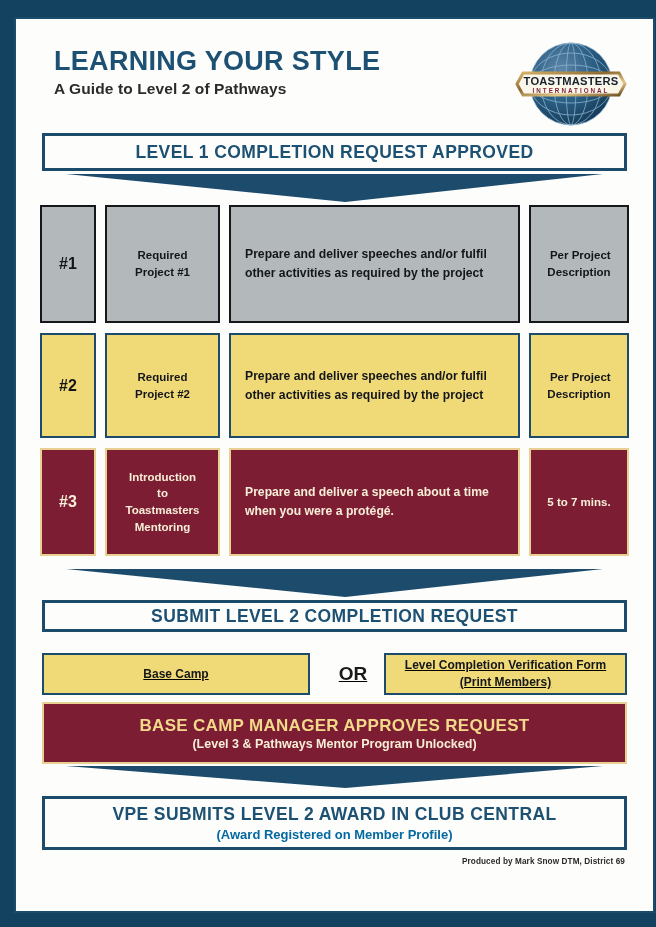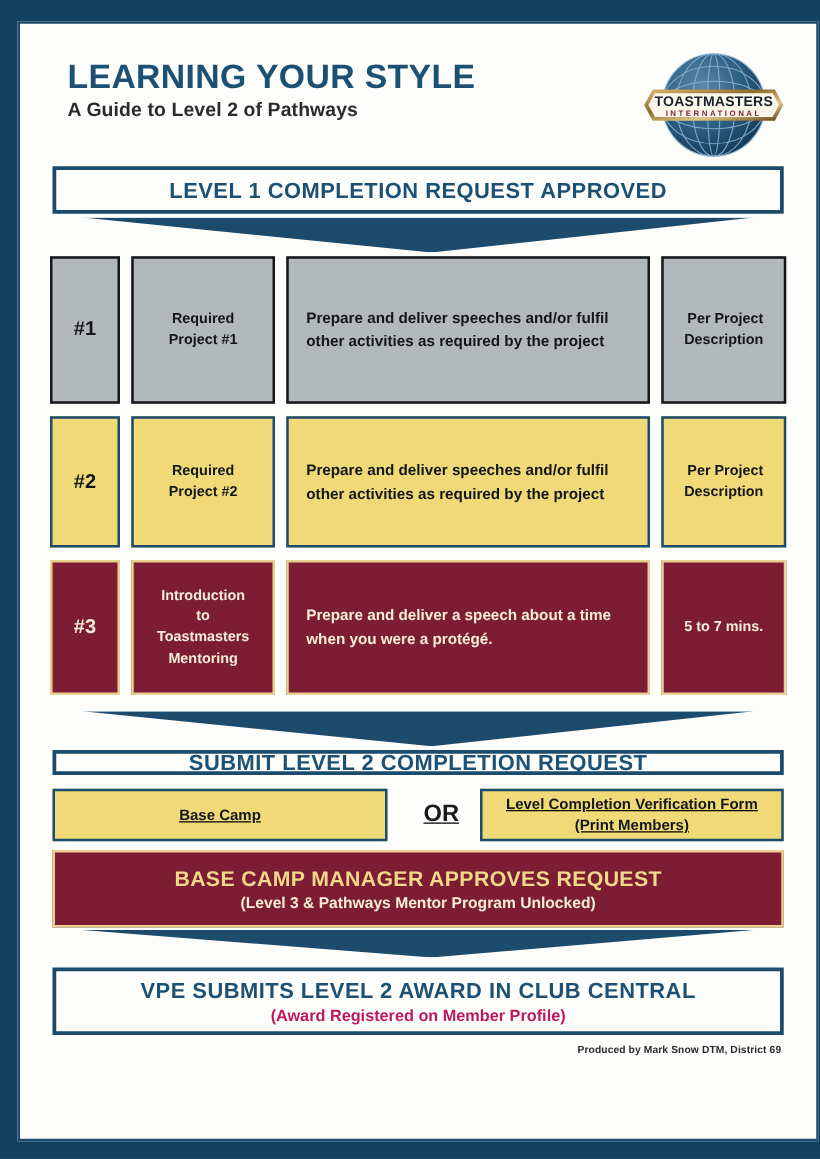--- a/index.html
+++ b/index.html
@@ -76,26 +76,26 @@
   }
   .banner .b-main {
     font-size: 17.5px;
     font-weight: bold;
     color: #1d5173;
     letter-spacing: 0.4px;
   }
   .banner .b-sub {
     font-size: 13px;
     font-weight: bold;
-    color: #be185d;
+    color: #0369a1;
     margin-top: 2px;
   }
 
   .banner-lvl1 { height: 38px; margin: 4px 12px 0 12px; }
-  .banner-submit { height: 20px; margin: 0 12px 4px 12px; }
+  .banner-submit { height: 32px; margin: 0 12px 14px 12px; }
   .banner-vpe { height: 54px; margin: 0 12px 0 12px; }
 
   
   .chev {
     height: 28px;
     margin: 3px 36px 3px 36px;
     position: relative;
   }
   .chev .tri {
     position: absolute;

